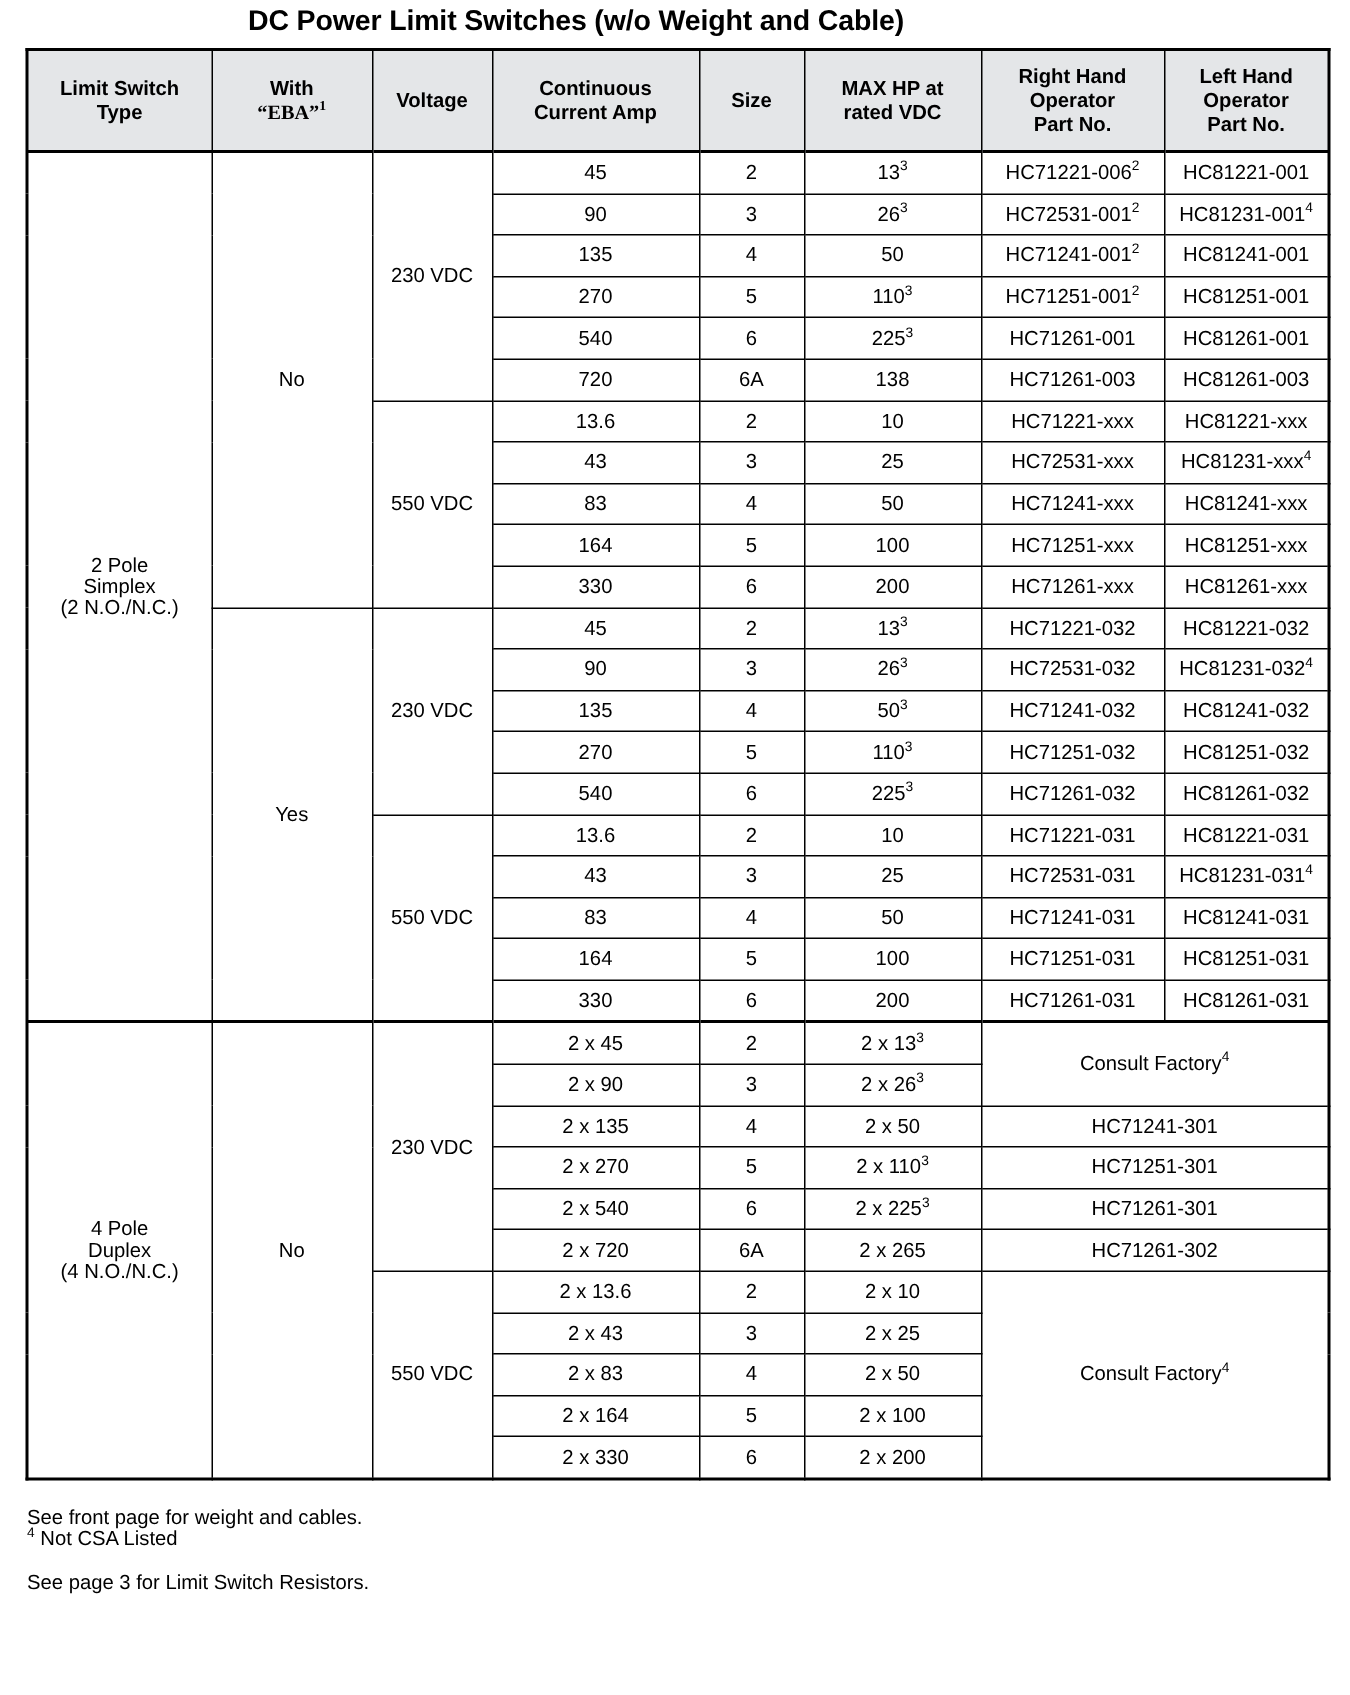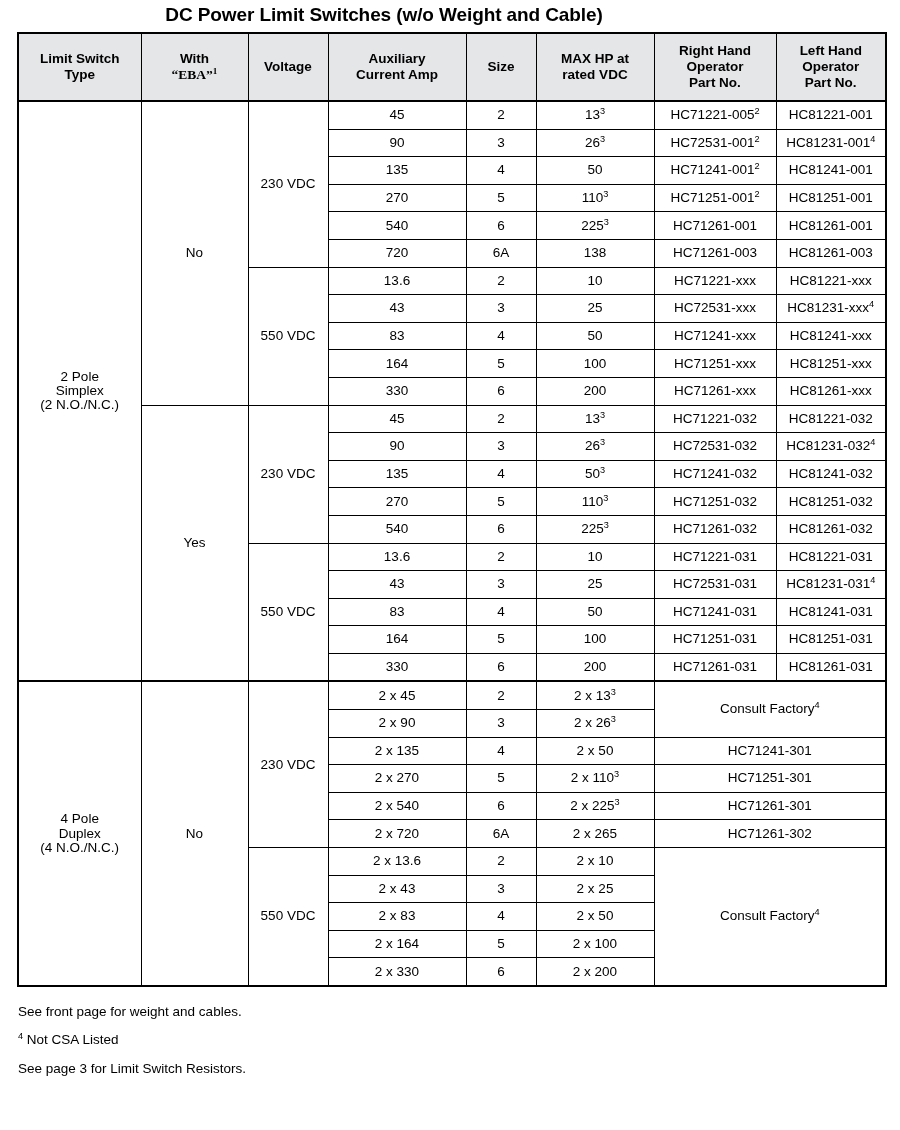--- a/index.html
+++ b/index.html
@@ -65,21 +65,21 @@
     font-size: 0.68em;
     vertical-align: super;
     line-height: 0;
   }
   .notes {
     margin-left: 18px;
     margin-top: 18px;
     font-size: 13.5px;
     line-height: 1.0;
   }
-  .notes .lead { margin-bottom: 14px; }
+  .notes .lead { }
   .notes .fn { margin-bottom: 4px; }
   .notes .tail { margin-top: 16px; }
   .nowrap { white-space: nowrap; font-family: Liberation Serif, serif; }
 </style>
 </head>
 <body>
 
 <div class="page">
 
   <div class="doc-title">DC Power Limit Switches (w/o Weight and Cable)</div>
@@ -101,21 +101,21 @@
         <th class="vsep-r">
           <span>Limit Switch</span><br>
           <span>Type</span>
         </th>
         <th class="vsep-r">
           <span>With</span><br>
           <span class="nowrap"><span>“EBA”</span><sup>1</sup></span>
         </th>
         <th class="vsep-r">Voltage</th>
         <th class="vsep-r">
-          <span>Auxiliary</span><br>
+          <span>Continuous</span><br>
           <span>Current Amp</span>
         </th>
         <th class="vsep-r">Size</th>
         <th class="vsep-r">
           <span>MAX HP at</span><br>
           <span>rated VDC</span>
         </th>
         <th class="vsep-r">
           <span>Right Hand</span><br>
           <span>Operator</span><br>
@@ -130,21 +130,21 @@
     </thead>
 
     <tbody id="table-body">
         <tr class="data-row blk-top">
           <td class="grp vsep-r" rowspan="21"><span>2 Pole</span><br><span>Simplex</span><br><span>(2 N.O./N.C.)</span></td>
           <td class="grp vsep-r" rowspan="11"><span>No</span></td>
           <td class="grp vsep-r" rowspan="6"><span>230 VDC</span></td>
           <td><span>45</span></td>
           <td><span>2</span></td>
           <td class="vsep-r"><span>13</span><sup>3</sup></td>
-          <td class="vsep-r"><span>HC71221-005</span><sup>2</sup></td>
+          <td class="vsep-r"><span>HC71221-006</span><sup>2</sup></td>
           <td><span>HC81221-001</span></td>
         </tr>
         <tr class="data-row">
           <td><span>90</span></td>
           <td><span>3</span></td>
           <td class="vsep-r"><span>26</span><sup>3</sup></td>
           <td class="vsep-r"><span>HC72531-001</span><sup>2</sup></td>
           <td><span>HC81231-001</span><sup>4</sup></td>
         </tr>
         <tr class="data-row">

